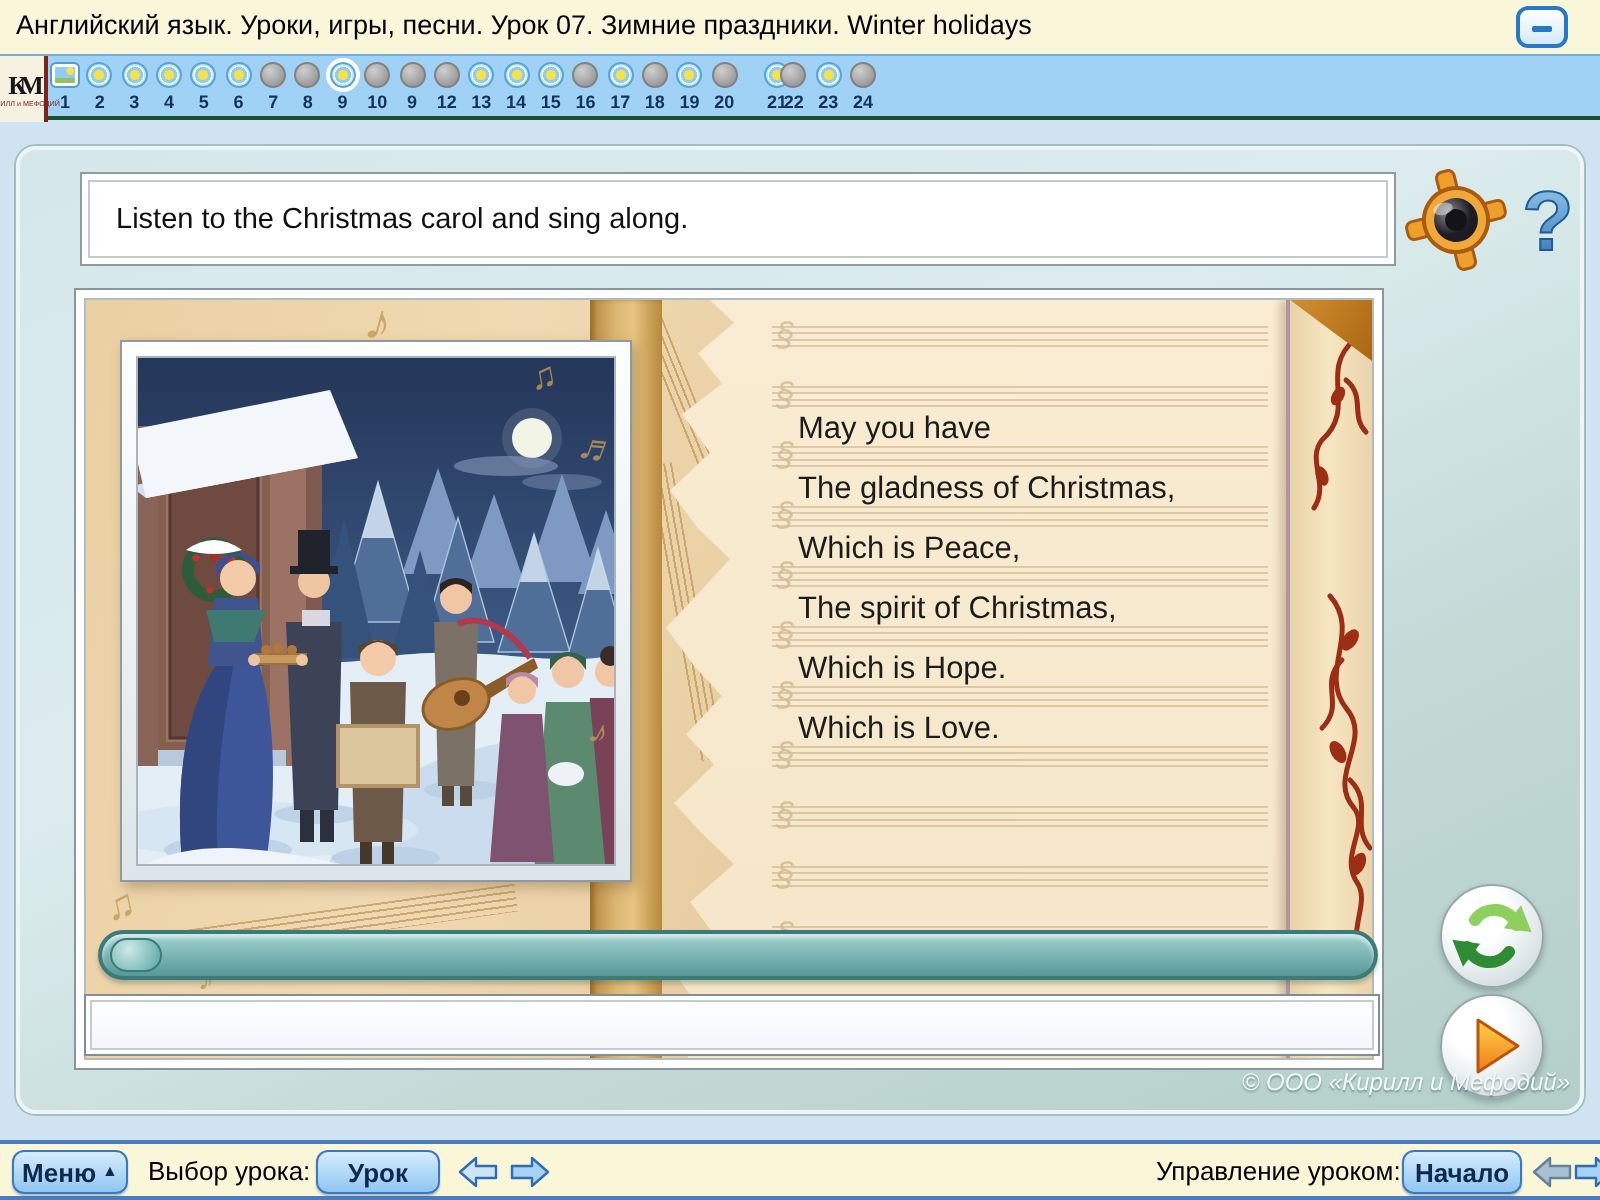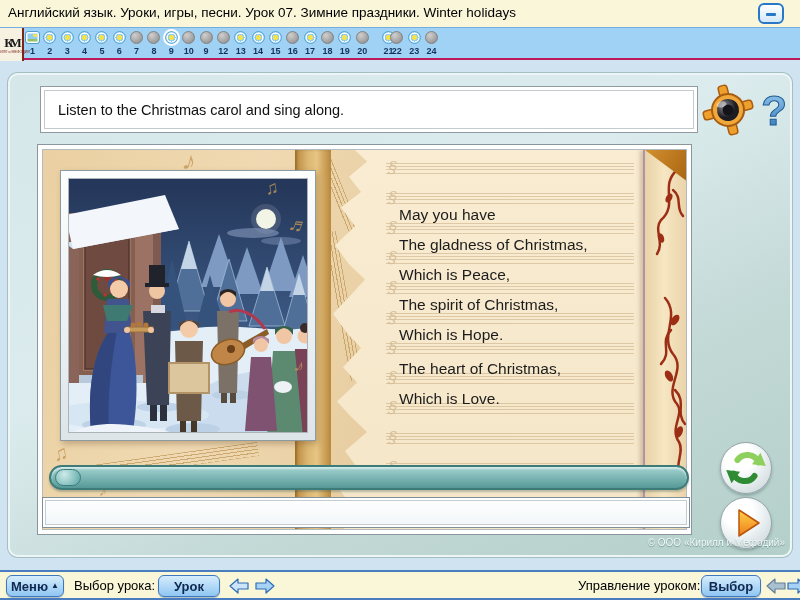--- a/index.html
+++ b/index.html
@@ -14,21 +14,21 @@
 
   
   .title-bar{position:absolute;left:0;top:0;width:800px;height:32px;background:var(--cream);border-bottom:1px solid #8b5cf6;}
   .title-bar .title{position:absolute;left:8px;top:0;line-height:26px;font-size:13.5px;color:#000;}
   .minimize-btn{position:absolute;right:16px;top:3px;width:26px;height:21px;border:2px solid #2878c8;border-radius:6px;
     background:linear-gradient(#ffffff,#d3e8fa);cursor:pointer;}
   .minimize-btn .dash{position:absolute;left:6px;top:8px;width:10px;height:3px;background:#2878c8;border-radius:1px;}
 
   
   .nav-bar{position:absolute;left:0;top:27px;width:800px;height:33px;background:var(--navbar-blue);
-    border-top:1px solid #74aede;border-bottom:2px solid #be185d;}
+    border-top:1px solid #74aede;border-bottom:2px solid #14532d;}
   .logo{position:absolute;left:0;top:0;width:24px;height:33px;background:#f7f1e1;border-right:2px solid #7a241c;
     display:flex;flex-direction:column;align-items:center;justify-content:center;}
   .logo .km{font-family:"Liberation Serif",serif;font-weight:bold;font-size:13px;color:#181818;letter-spacing:-4px;line-height:13px;}
   .logo .km-sub{font-size:4px;color:#7a241c;white-space:nowrap;transform:scale(.9);}
   .nav-items{position:absolute;left:24px;top:0;height:33px;width:440px;}
   .nav-item{position:absolute;top:0;width:17px;height:33px;cursor:pointer;text-align:center;}
   .nav-dot{width:13px;height:13px;margin:3px auto 0;border-radius:50%;}
   .nav-dot.active,.nav-dot.current{background:radial-gradient(circle at 50% 50%,#f5e14a 0 2.5px,#8ecdf0 2.6px 4px,#ffffff 4px 4.6px,#7cc2ea 4.7px);
     border:1px solid #55a6d8;box-shadow:inset 0 0 0 1px rgba(255,255,255,.6);}
   .nav-dot.current{outline:2px solid #ffffff;}
@@ -89,21 +89,21 @@
     border:2px solid #3d7b79;background:linear-gradient(#a2d2d0,#569997);
     box-shadow:inset 0 2px 2px rgba(255,255,255,.55),0 2px 2px rgba(40,80,80,.3);cursor:pointer;}
   .progress-knob{position:absolute;top:2px;width:26px;height:17px;border-radius:9px;
     background:radial-gradient(circle at 35% 30%,#cdeae8,#6fb4b2 80%);border:1px solid #3d7b79;cursor:grab;}
   .answer-input{position:absolute;left:32px;top:422px;width:648px;height:31px;border:1px solid #7e8e9a;
     background:linear-gradient(#ffffff,#f2f6f9);box-shadow:inset 0 0 0 2px #ffffff,inset 0 0 0 3px #c4ccd2;
     font-size:14px;padding:0 10px;color:#222;}
   .circle-btn{position:absolute;width:52px;height:52px;border-radius:50%;border:1px solid #98a6aa;cursor:pointer;
     background:radial-gradient(circle at 35% 28%,#ffffff 0 30%,#e9eff1 55%,#c3cfd3 100%);
     box-shadow:0 2px 3px rgba(60,90,90,.35);padding:0;}
-  .copyright{position:absolute;right:5px;bottom:7px;font-size:10px;color:#f2f9f8;text-shadow:0 1px 1px rgba(0,60,60,.4);}
+  .copyright{position:absolute;right:5px;bottom:7px;font-size:12px;color:#f2f9f8;text-shadow:0 1px 1px rgba(0,60,60,.4);font-style:italic;}
 
   
   .bottom-bar{position:absolute;left:0;top:570px;width:800px;height:30px;background:#faf6d8;
     border-top:2px solid #4a7cc0;border-bottom:2px solid #4a7cc0;}
   .bb-btn{position:absolute;top:3px;height:22px;border:1px solid #3c78c0;border-radius:6px;
     background:linear-gradient(#d6ecfc,#8fc6f2);font-family:"Liberation Sans",sans-serif;
     font-size:13px;font-weight:bold;color:#0f2850;cursor:pointer;display:flex;align-items:center;justify-content:center;gap:3px;
     box-shadow:0 1px 1px rgba(40,80,140,.35);}
   .bb-label{position:absolute;top:0;line-height:28px;font-size:13px;color:#000;}
   .bb-arrow{position:absolute;top:6px;width:22px;height:16px;cursor:pointer;background:none;border:none;padding:0;}
@@ -310,21 +310,20 @@
               <div class="staff" style="top: 313px;">
                 <span class="clef">§</span>
               </div>
             </div>
           <div class="lyrics-text" id="lyrics">
               <div class="lyric-line">May you have</div>
               <div class="lyric-line">The gladness of Christmas,</div>
               <div class="lyric-line">Which is Peace,</div>
               <div class="lyric-line">The spirit of Christmas,</div>
               <div class="lyric-line">Which is Hope.</div>
-              <div class="lyric-line stanza-gap">The heart of Christmas,</div>
               <div class="lyric-line">Which is Love.</div>
             </div>
         </div>
 
         <div class="scroll-edge">
           <div class="corner"></div>
           <svg width="45" height="381" viewBox="0 0 45 381">
             <g stroke="#9c2e16" stroke-width="2.5" fill="none" stroke-linecap="round">
               <path d="M32,20 C14,36 34,54 16,70 C8,80 20,92 12,104"></path>
               <path d="M28,40 C38,48 30,58 38,66"></path>
@@ -525,21 +524,21 @@
       </svg>
     </button>
     <button class="bb-arrow" style="left:254px;">
       <svg width="22" height="16" viewBox="0 0 22 16">
         <polygon points="2,5 12,5 12,1 20,8 12,15 12,11 2,11" fill="#a6d2f6" stroke="#2f6cb4" stroke-width="1.2" stroke-linejoin="round"></polygon>
       </svg>
     </button>
 
     <div class="bb-label" style="left:578px;">Управление уроком:</div>
     <button class="bb-btn" style="left:701px;width:60px;">
-      <span>Выбор</span>
+      <span>Начало</span>
     </button>
     <button class="bb-arrow" style="left:765px;">
       <svg width="22" height="16" viewBox="0 0 22 16">
         <polygon points="20,5 10,5 10,1 2,8 10,15 10,11 20,11" fill="#a9c0d0" stroke="#64809a" stroke-width="1.2" stroke-linejoin="round"></polygon>
       </svg>
     </button>
     <button class="bb-arrow" style="left:786px;">
       <svg width="22" height="16" viewBox="0 0 22 16">
         <polygon points="2,5 12,5 12,1 20,8 12,15 12,11 2,11" fill="#a6d2f6" stroke="#2f6cb4" stroke-width="1.2" stroke-linejoin="round"></polygon>
       </svg>

